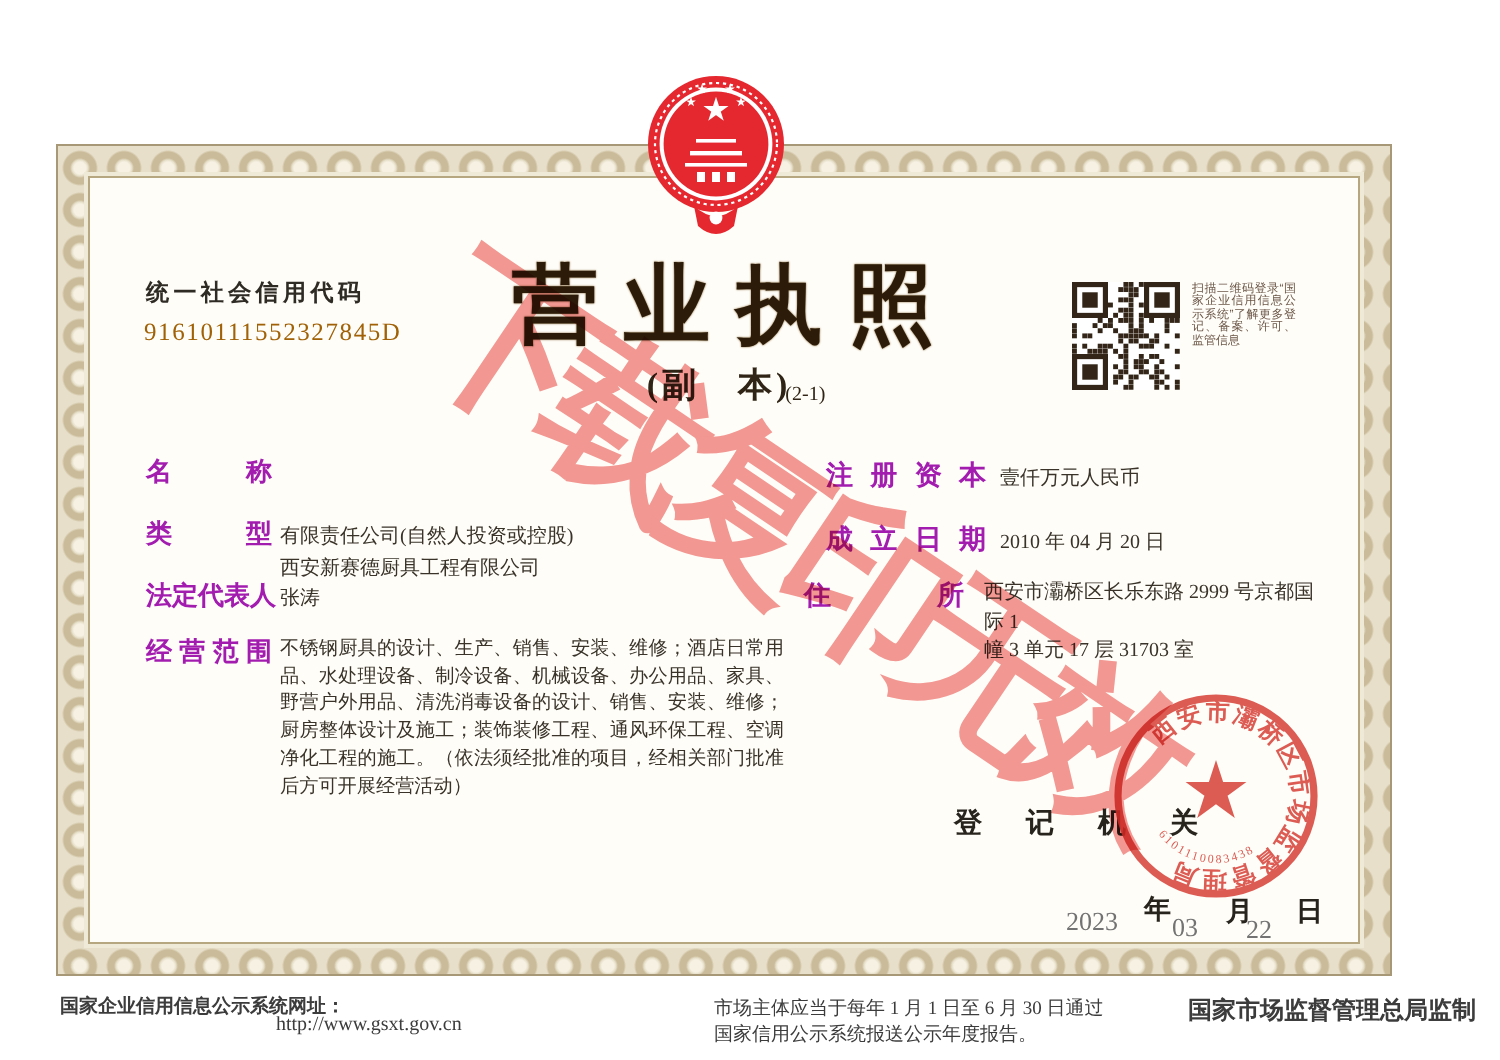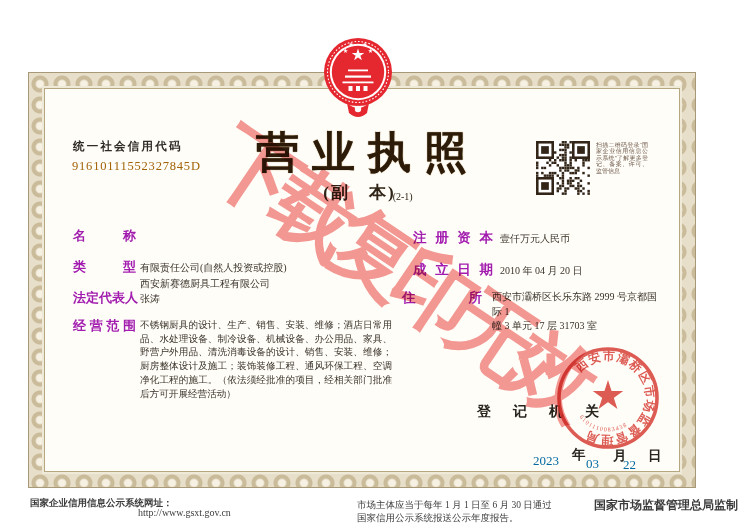--- a/index.html
+++ b/index.html
@@ -59,21 +59,21 @@
   .pre{white-space:pre-line;}
   .scope-value{width:252px;text-align:justify;font-size:9.6px;line-height:13.7px;}
   .addr-value{width:174px;line-height:14.5px;}
 
   
   .reg-label{
     left:462px;top:403px;width:122px;
     font-size:14px;font-weight:bold;color:#27231d;
     text-align:justify;text-align-last:justify;margin-left:15px;
   }
-  .d-num{font-size:13px;color:#0369a1;}
+  .d-num{font-size:13px;color:#737373;}
   .d-unit{font-size:13.5px;font-weight:bold;color:#27231d;}
 
   
   .watermark{
     left:252px;top:103px;
     transform:rotate(34deg);transform-origin:0 0;
     font-size:84px;font-weight:bold;letter-spacing:-12px;white-space:nowrap;
     color:var(--watermark-pink,#ef7b78);
     opacity:.78;mix-blend-mode:multiply;
     z-index:40;pointer-events:none;

